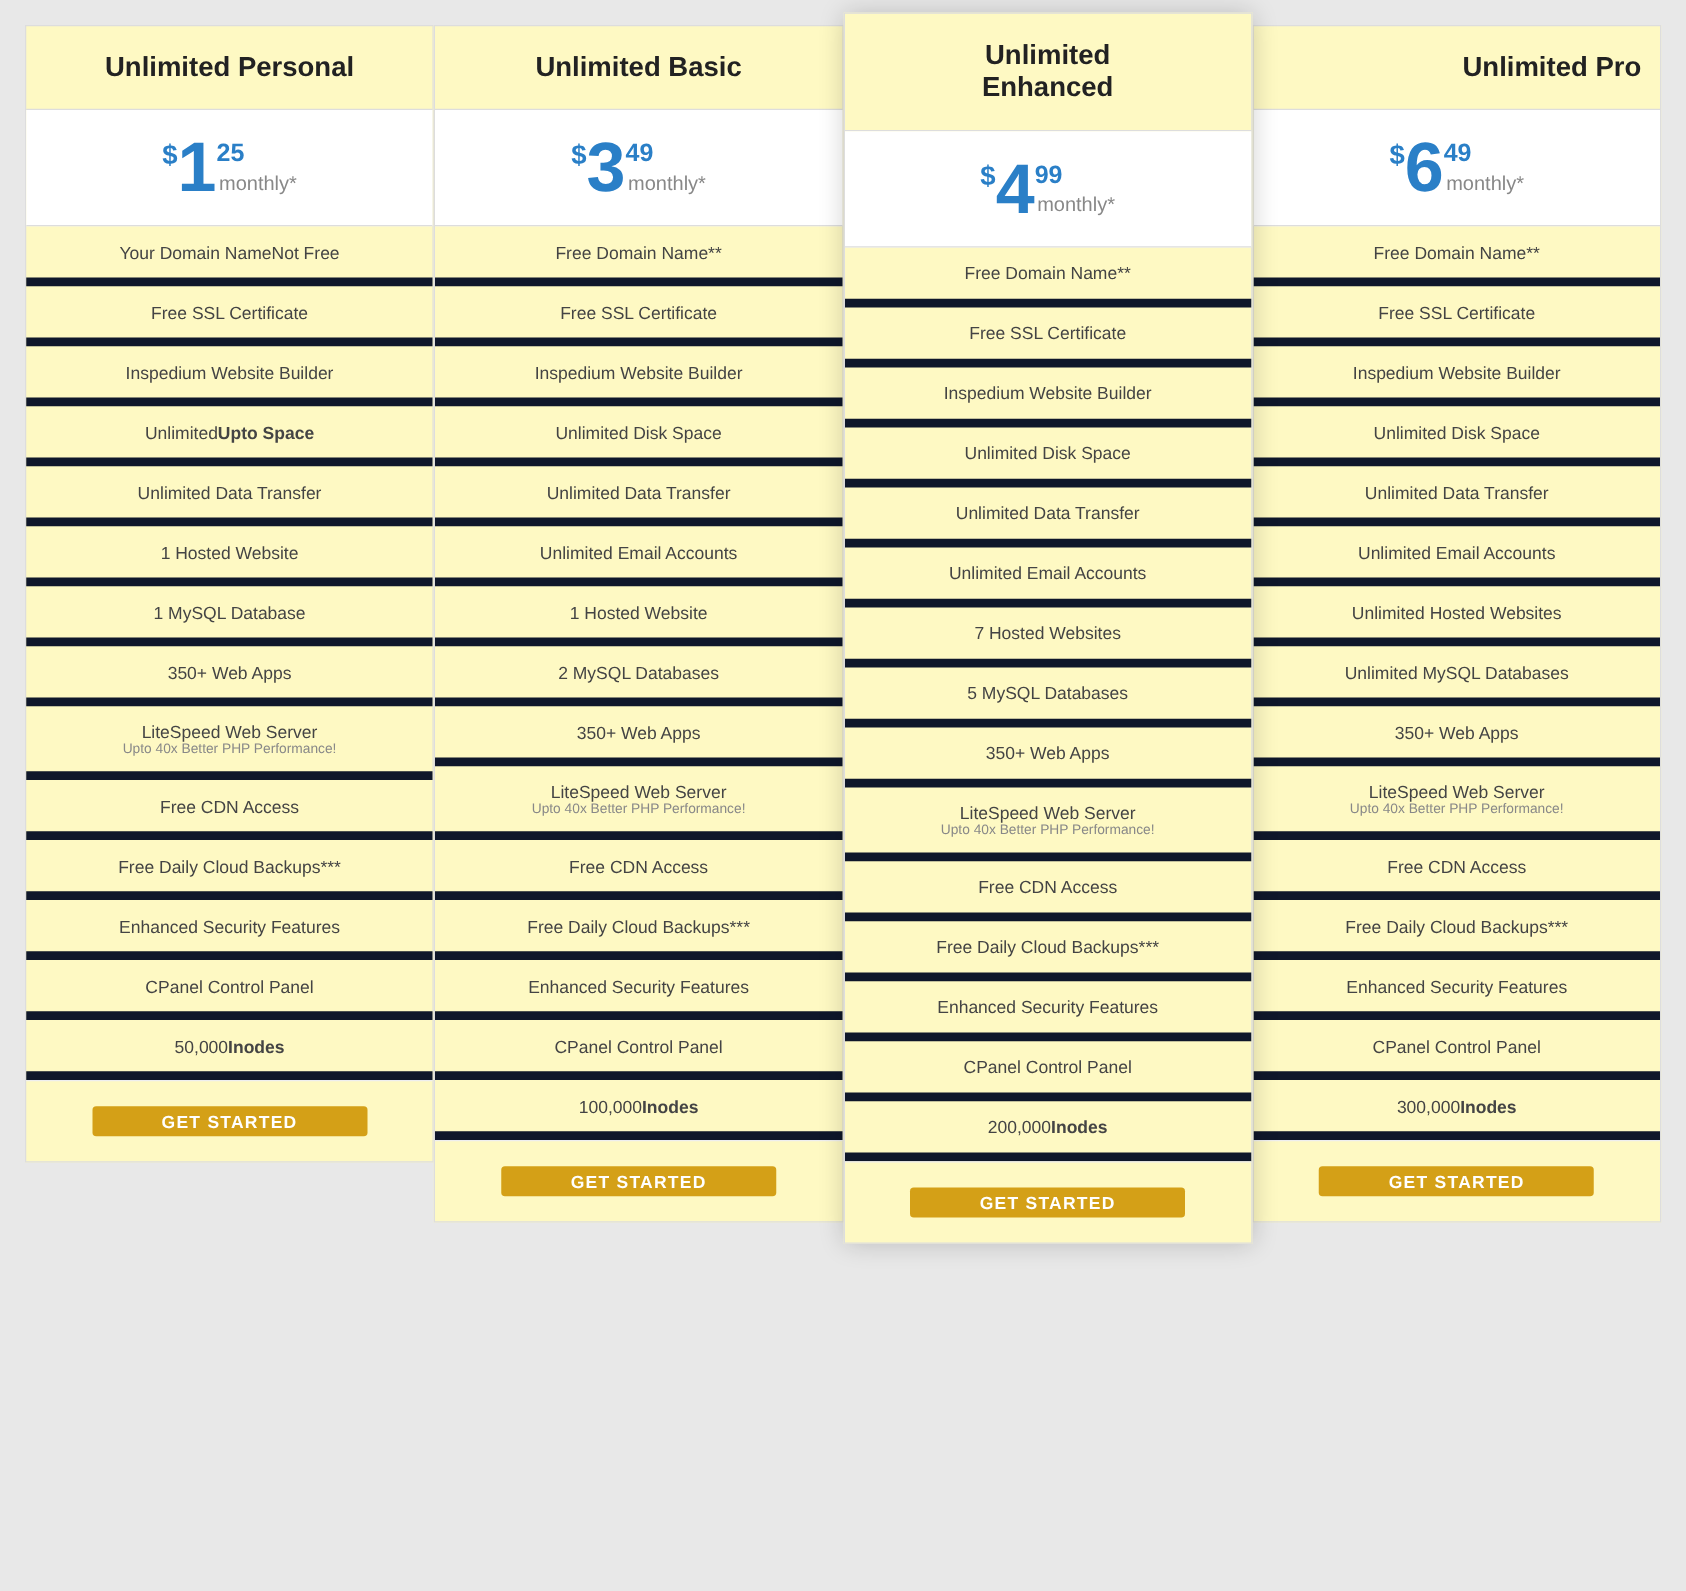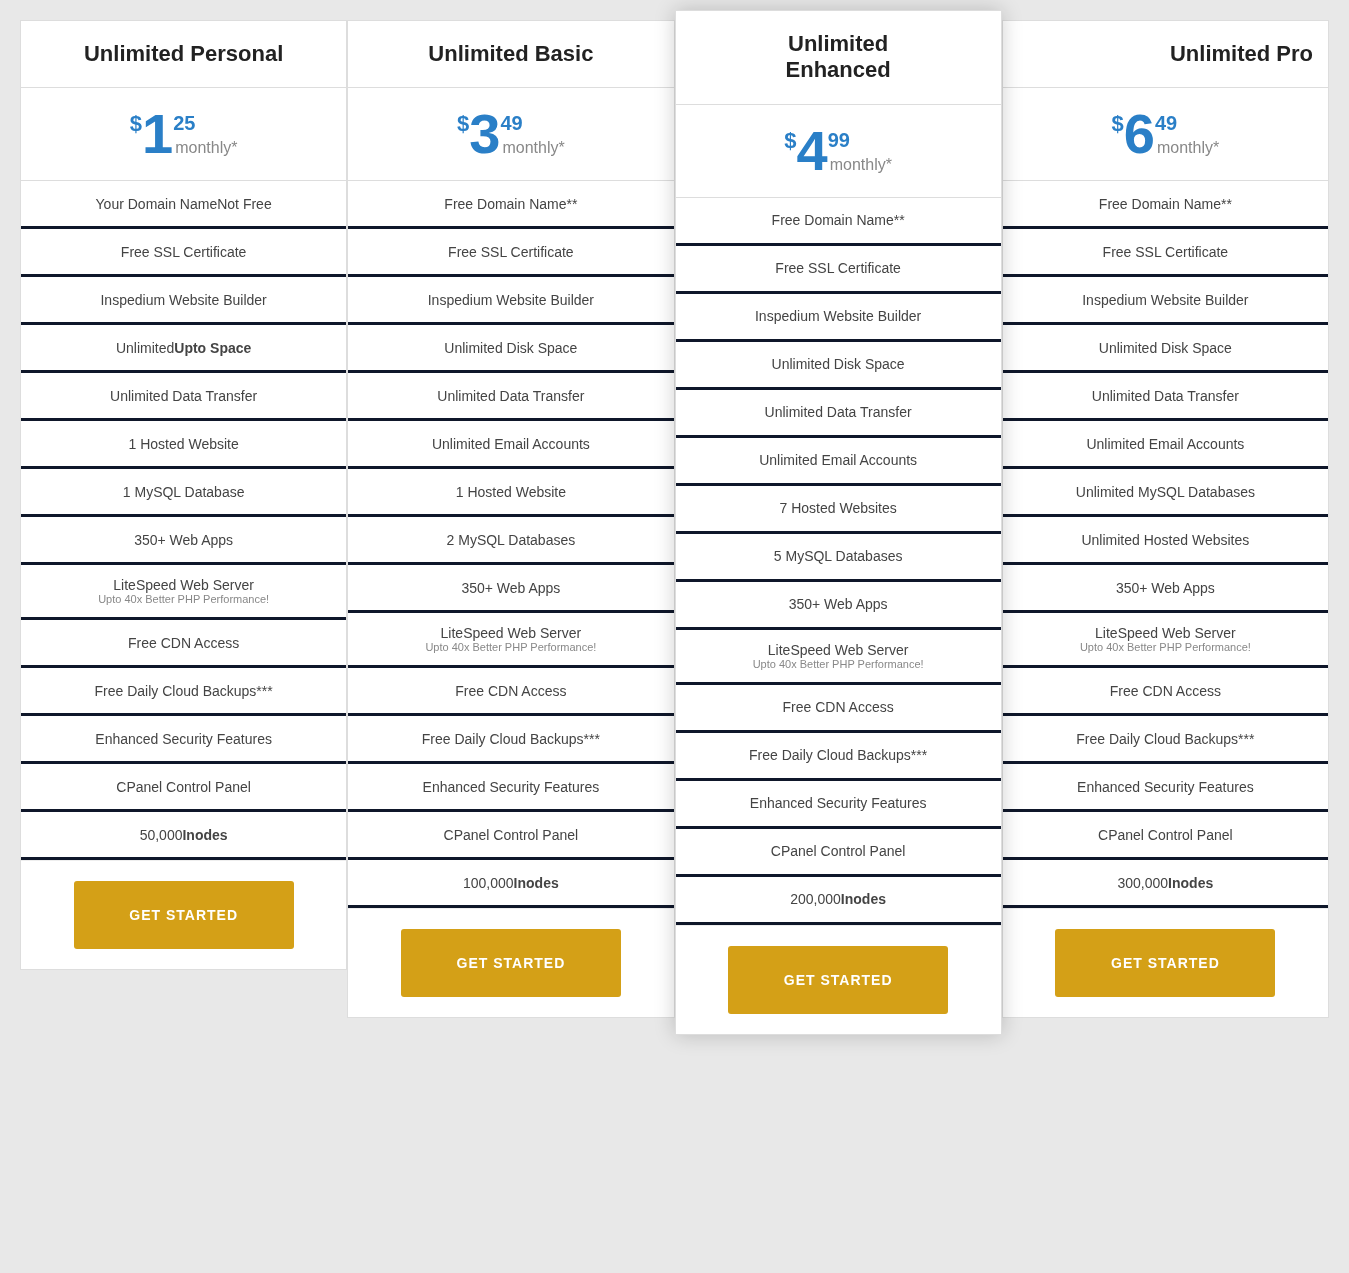--- a/index.html
+++ b/index.html
@@ -11,21 +11,21 @@
     }
     .pricing-container {
       display: flex;
       justify-content: center;
       align-items: flex-start;
       gap: 0;
       max-width: 1320px;
       margin: 0 auto;
     }
     .plan-card {
-      background: #ffffff;
+      background: #fef9c3;
       border: 1px solid #ddd;
       flex: 1;
       max-width: 330px;
     }
     .plan-card.featured {
       box-shadow: 0 0 20px rgba(0,0,0,0.2);
       z-index: 10;
       position: relative;
       margin-top: -10px;
       margin-bottom: -10px;
@@ -69,41 +69,41 @@
       font-size: 16px;
       color: #888;
       margin-top: 4px;
       margin-left: 2px;
       display: block;
       text-align: left;
     }
     .plan-feature {
       padding: 12px 15px;
       text-align: center;
-      border-bottom: 3px solid #0f172a;
+      border-bottom: 7px solid #0f172a;
       font-size: 14px;
       color: #444;
       min-height: 48px;
       display: flex;
       align-items: center;
       justify-content: center;
     }
     .plan-feature .bold {
       font-weight: bold;
     }
     .plan-footer {
       padding: 20px 15px;
       text-align: center;
       border-top: 1px solid #eee;
     }
     .get-started-btn {
       background: #d4a017;
       color: #fff;
       border: none;
-      padding: 26px 30px;
+      padding: 4px 30px;
       font-size: 14px;
       font-weight: bold;
       letter-spacing: 1px;
       cursor: pointer;
       border-radius: 3px;
       width: 100%;
       max-width: 220px;
     }
     .price-wrap {
       display: flex;
@@ -235,22 +235,22 @@
             <span class="price-period">monthly*</span>
           </div>
         </div>
       </div>
       <div class="plan-feature">Free Domain Name**</div>
       <div class="plan-feature">Free SSL Certificate</div>
       <div class="plan-feature">Inspedium Website Builder</div>
       <div class="plan-feature">Unlimited Disk Space</div>
       <div class="plan-feature">Unlimited Data Transfer</div>
       <div class="plan-feature">Unlimited Email Accounts</div>
+      <div class="plan-feature">Unlimited Hosted Websites</div>
       <div class="plan-feature">Unlimited MySQL Databases</div>
-      <div class="plan-feature">Unlimited Hosted Websites</div>
       <div class="plan-feature">350+ Web Apps</div>
       <div class="plan-feature" style="flex-direction: column;">
         <span>LiteSpeed Web Server</span>
         <span style="font-size: 11px; color: rgb(136, 136, 136);">Upto 40x Better PHP Performance!</span>
       </div>
       <div class="plan-feature">Free CDN Access</div>
       <div class="plan-feature">Free Daily Cloud Backups***</div>
       <div class="plan-feature">Enhanced Security Features</div>
       <div class="plan-feature">CPanel Control Panel</div>
       <div class="plan-feature">300,000 <span class="bold">Inodes</span></div>

